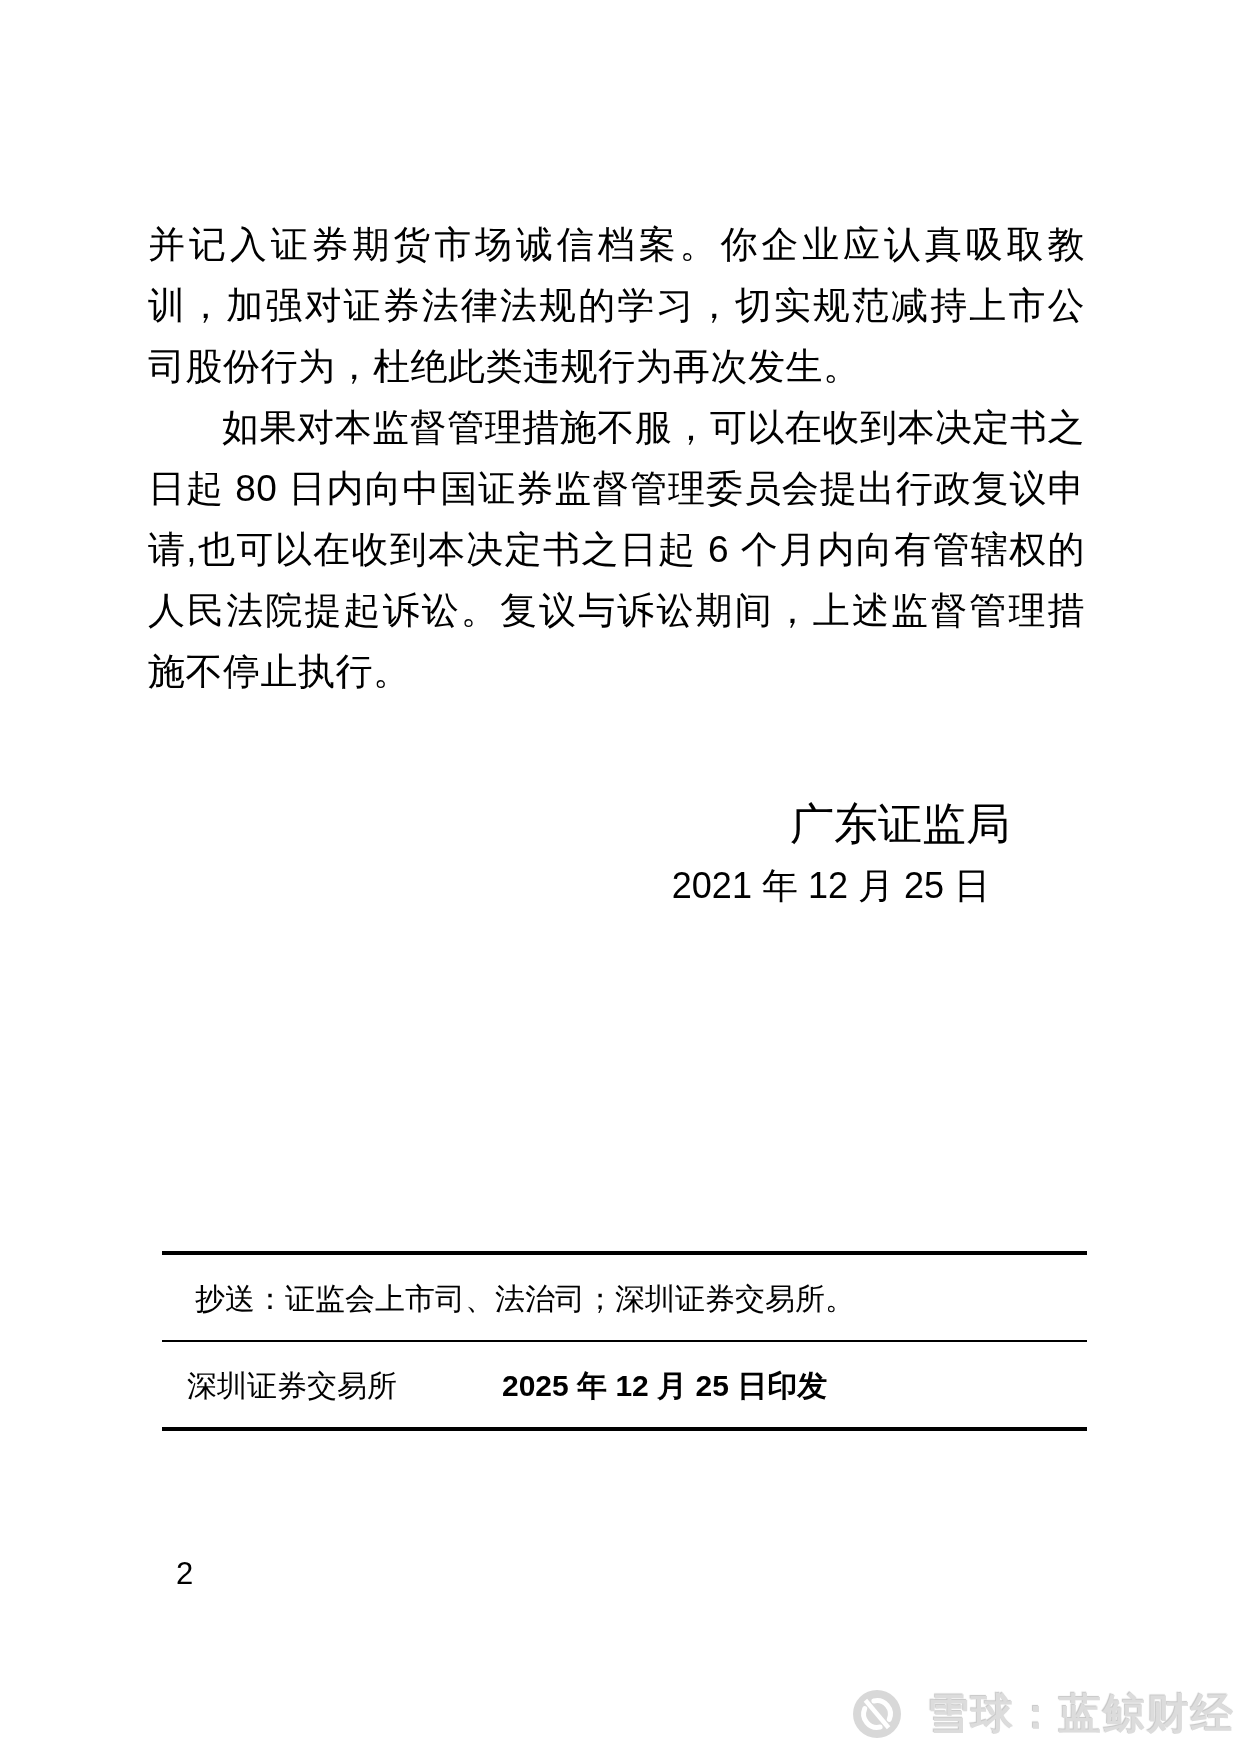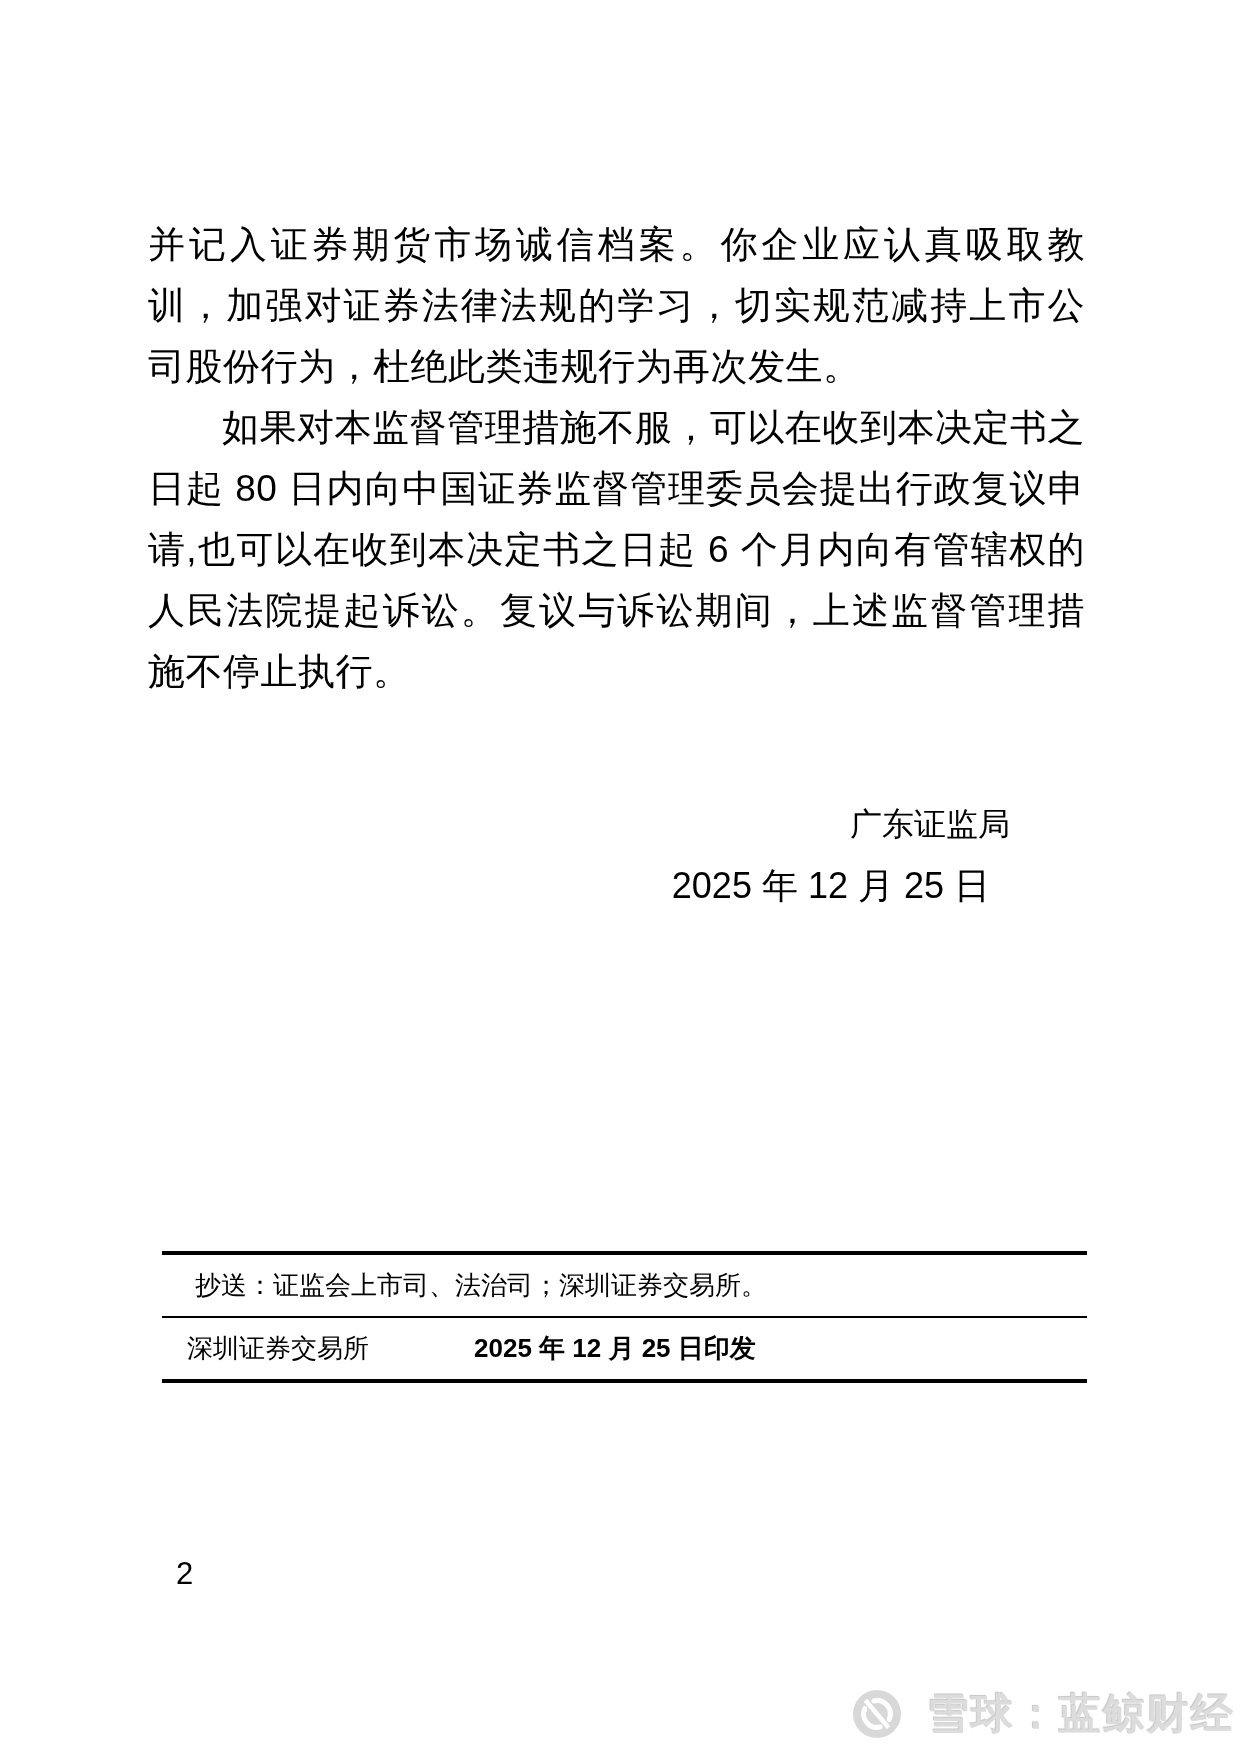--- a/index.html
+++ b/index.html
@@ -34,21 +34,21 @@
     padding: 0;
   }
   .para-indent {
     text-indent: 2em;
   }
   
   .sig-name {
     position: absolute;
     top: 802px;
     right: 231px;
-    font-size: 32px;
+    font-size: 44px;
     line-height: 44px;
     white-space: nowrap;
   }
   .sig-date {
     position: absolute;
     top: 864px;
     right: 251px;
     font-size: 36px;
     line-height: 44px;
     white-space: nowrap;
@@ -59,23 +59,24 @@
     left: 162px;
     top: 1251px;
     width: 925px;
     border-top: 4px solid #000000;
     border-bottom: 4px solid #000000;
     box-sizing: border-box;
   }
   .footer-row {
     height: 61px;
     display: flex;
-    align-items: center;
-    font-size: 26px;
+    align-items: flex-start;
+    font-size: 30px;
     white-space: nowrap;
+    margin-top: 24px;
   }
   .footer-row.cc-row {
     border-bottom: 2px solid #000000;
     padding-left: 33px;
   }
   .footer-row.issue-row {
     padding-left: 25px;
   }
   .issue-row .print-date {
     margin-left: 105px;
@@ -115,21 +116,21 @@
 
 <div class="page">
 
   <main class="body-text">
     <p class="para">并记入证券期货市场诚信档案。你企业应认真吸取教训，加强对证券法律法规的学习，切实规范减持上市公司股份行为，杜绝此类违规行为再次发生。</p>
     <p class="para para-indent">如果对本监督管理措施不服，可以在收到本决定书之日起 80 日内向中国证券监督管理委员会提出行政复议申请,也可以在收到本决定书之日起 6 个月内向有管辖权的人民法院提起诉讼。复议与诉讼期间，上述监督管理措施不停止执行。</p>
   </main>
 
   <div class="sig-name">广东证监局</div>
 
-  <div class="sig-date">2025 年 12 月 25 日</div>
+  <div class="sig-date">2021 年 12 月 25 日</div>
 
   <div class="footer-table">
     <div class="footer-row cc-row">
       <span>抄送：证监会上市司、法治司；深圳证券交易所。</span>
     </div>
     <div class="footer-row issue-row">
       <span class="issuer">深圳证券交易所</span>
       <span class="print-date">2025 年 12 月 25 日印发</span>
     </div>
   </div>

